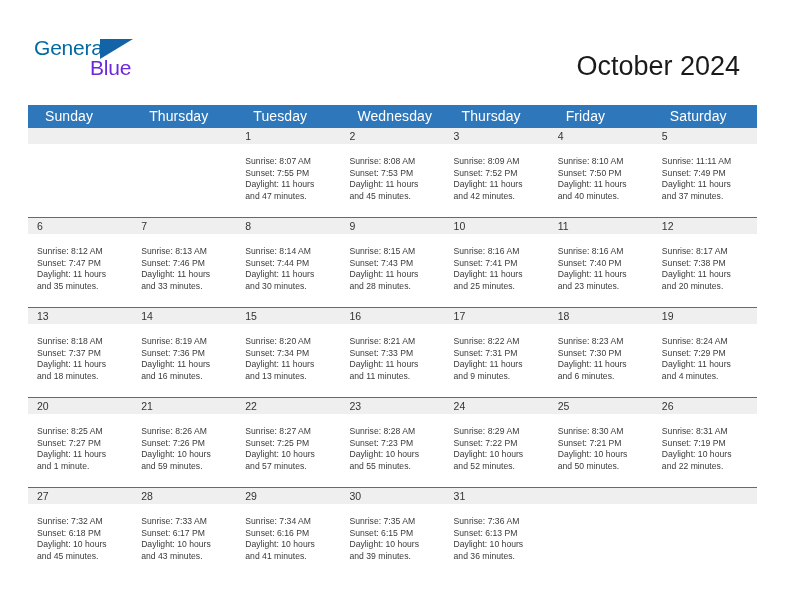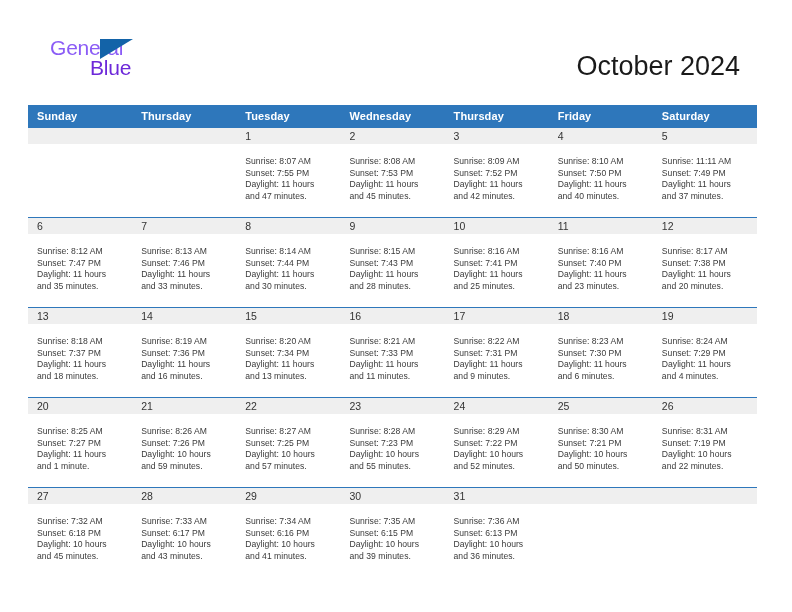--- a/index.html
+++ b/index.html
@@ -32,24 +32,24 @@
   }
   .logo {
     position: absolute;
     left: 34px;
     top: 36px;
     width: 170px;
     height: 52px;
   }
   .logo-general {
     position: absolute;
-    left: 16px;
+    left: 0;
     top: 0;
     font-size: 21px;
-    color: #8b5cf6;
+    color: #0369a1;
     letter-spacing: -0.2px;
     line-height: 24px;
     font-family: "Liberation Sans", sans-serif;
   }
   .logo-blue {
     position: absolute;
     left: 56px;
     top: 20px;
     font-size: 21px;
     color: #6d28d9;
@@ -100,24 +100,24 @@
   table.cal-table {
     border-collapse: collapse;
     table-layout: fixed;
     width: 729px;
   }
   table.cal-table col { width: 104.14px; }
 
   thead th {
     background: #2e77bb;
     color: #ffffff;
-    font-size: 11px;
-    font-weight: bold;
+    font-size: 14px;
+    font-weight: normal;
     text-align: left;
-    padding: 5px 0 5px 9px;
+    padding: 5px 0 5px 17px;
     height: 12px;
     line-height: 12px;
     letter-spacing: 0.1px;
   }
 
   tbody tr.week-row {
     height: 89px;
   }
   td.day-cell {
     vertical-align: top;

